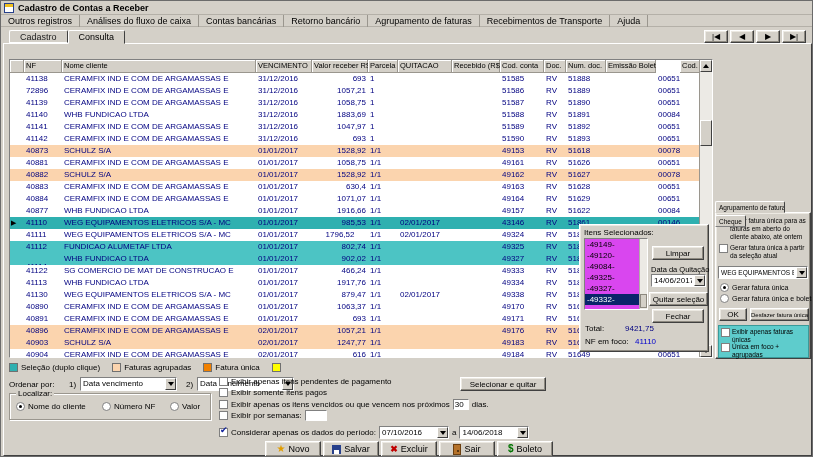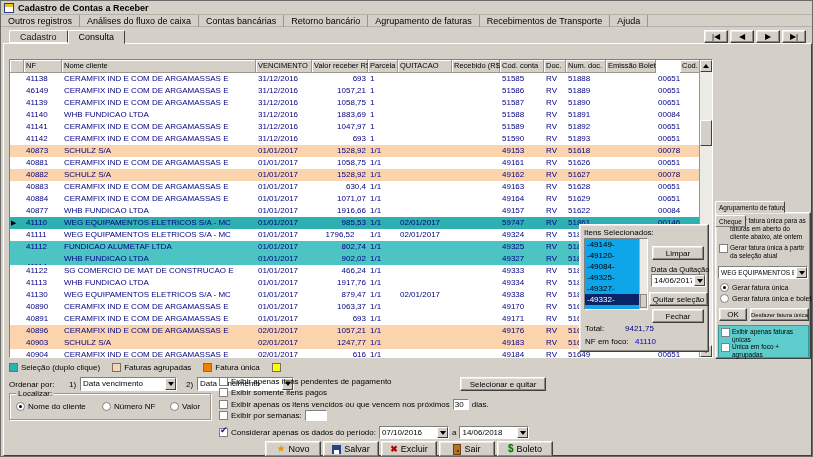--- a/index.html
+++ b/index.html
@@ -45,21 +45,21 @@
   .grow.cyan{background:#4cc4c4;}
   .grow.focus{background:#2fb0b0;}
   .vscroll{position:absolute;right:0;top:0;width:13px;height:297px;background:#eceae5;border-left:1px solid #9a968e;}
   .sbtn{position:absolute;left:0;right:0;height:12px;background:#d4d0c8;border:1px solid;border-color:#fff #404040 #404040 #fff;display:flex;align-items:center;justify-content:center;}
   .thumb{position:absolute;left:0;right:0;top:60px;height:26px;background:#d4d0c8;border:1px solid;border-color:#fff #404040 #404040 #fff;}
   
   .legend{display:flex;align-items:center;font-size:8px;}
   .sw{width:9px;height:9px;border:1px solid #707070;flex:none;}
   .swl{margin:0 12px 0 3px;white-space:nowrap;}
   
-  .listbox{background:#0ea5e9;border:1px solid;border-color:#808080 #fff #fff #808080;overflow:hidden;font-size:8px;}
+  .listbox{background:#d946ef;border:1px solid;border-color:#808080 #fff #fff #808080;overflow:hidden;font-size:8px;}
   .li{height:11px;line-height:11px;padding:0 2px;color:#000;}
   .li.sel{background:#0a246a;color:#fff;}
   .lbscroll{position:absolute;right:0;top:0;bottom:0;width:8px;background:#eceae5;border-left:1px solid #b0ada6;}
   .lbthumb{position:absolute;left:0;right:0;bottom:1px;height:14px;background:#d4d0c8;border:1px solid #8d8980;}
   
   .group{border:1px solid #9a968e;box-shadow:inset 1px 1px 0 #fff,1px 1px 0 #fff;}
   .gcap{position:absolute;top:-5px;left:6px;background:#d4d0c8;padding:0 2px;font-size:8px;}
   .frow{display:flex;align-items:center;gap:3px;font-size:8px;white-space:nowrap;}
   
   .atab{display:inline-block;height:12px;line-height:11px;padding:0 3px;font-size:6.5px;background:#d4d0c8;border:1px solid;border-color:#fff #404040 #d4d0c8 #fff;border-radius:2px 2px 0 0;overflow:hidden;white-space:nowrap;position:relative;z-index:2;}
@@ -137,21 +137,21 @@
           <div class="cell" style="width: 54px;"></div>
           <div class="cell" style="width: 48px;"></div>
           <div class="cell" style="width: 44px;">51585</div>
           <div class="cell" style="width: 22px;">RV</div>
           <div class="cell" style="width: 40px;">51888</div>
           <div class="cell" style="width: 50px;"></div>
           <div class="cell" style="width: 45px;">00651</div>
         </div>
         <div class="grow">
           <div class="cell ind" style="width: 14px;"></div>
-          <div class="cell" style="width: 38px;">46149</div>
+          <div class="cell" style="width: 38px;">72896</div>
           <div class="cell" style="width: 194px;">CERAMFIX IND E COM DE ARGAMASSAS E</div>
           <div class="cell" style="width: 56px;">31/12/2016</div>
           <div class="cell num" style="width: 56px;">1057,21</div>
           <div class="cell" style="width: 30px;">1</div>
           <div class="cell" style="width: 54px;"></div>
           <div class="cell" style="width: 48px;"></div>
           <div class="cell" style="width: 44px;">51586</div>
           <div class="cell" style="width: 22px;">RV</div>
           <div class="cell" style="width: 40px;">51889</div>
           <div class="cell" style="width: 50px;"></div>
@@ -309,21 +309,21 @@
         </div>
         <div class="grow focus">
           <div class="cell ind" style="width: 14px;">▶</div>
           <div class="cell" style="width: 38px;">41110</div>
           <div class="cell" style="width: 194px;">WEG EQUIPAMENTOS ELETRICOS S/A - MC</div>
           <div class="cell" style="width: 56px;">01/01/2017</div>
           <div class="cell num" style="width: 56px;">985,53</div>
           <div class="cell" style="width: 30px;">1/1</div>
           <div class="cell" style="width: 54px;">02/01/2017</div>
           <div class="cell" style="width: 48px;"></div>
-          <div class="cell" style="width: 44px;">59747</div>
+          <div class="cell" style="width: 44px;">43146</div>
           <div class="cell" style="width: 22px;">RV</div>
           <div class="cell" style="width: 40px;">51861</div>
           <div class="cell" style="width: 50px;"></div>
           <div class="cell" style="width: 45px;">00146</div>
         </div>
         <div class="grow">
           <div class="cell ind" style="width: 14px;"></div>
           <div class="cell" style="width: 38px;">41111</div>
           <div class="cell" style="width: 194px;">WEG EQUIPAMENTOS ELETRICOS S/A - MC</div>
           <div class="cell" style="width: 56px;">01/01/2017</div>

